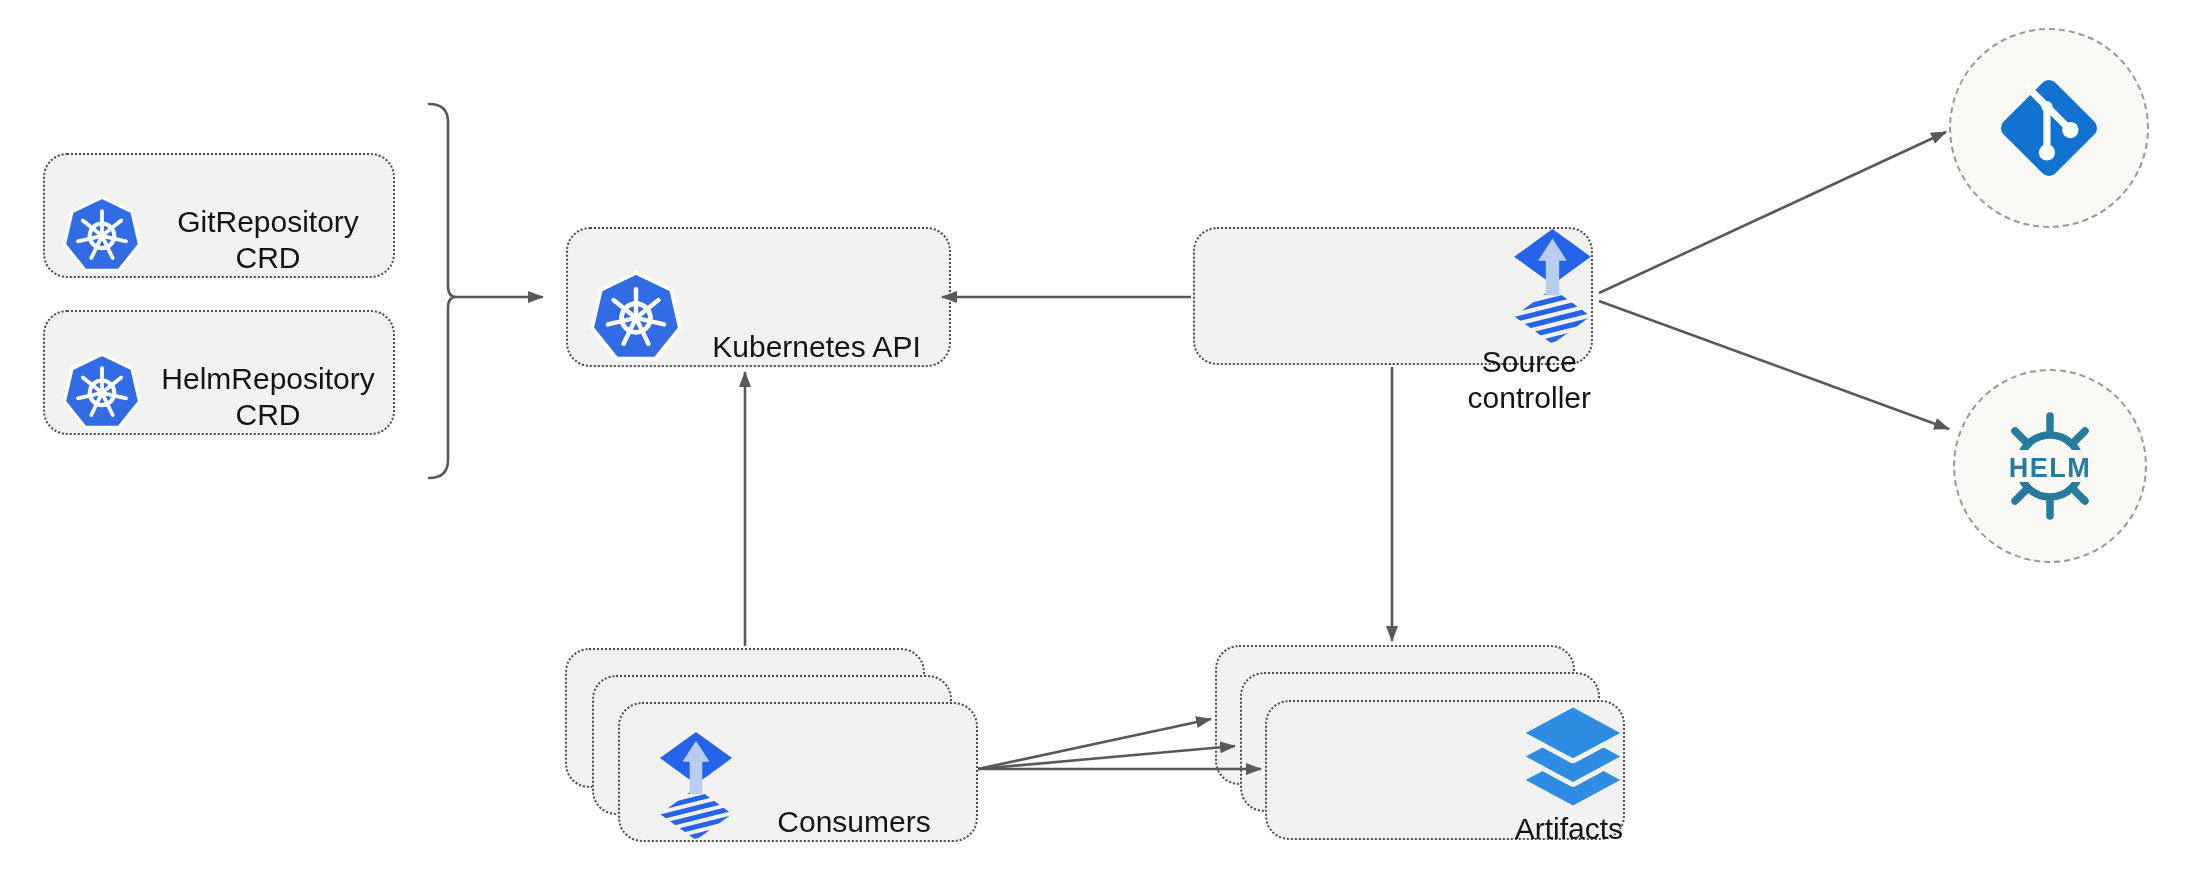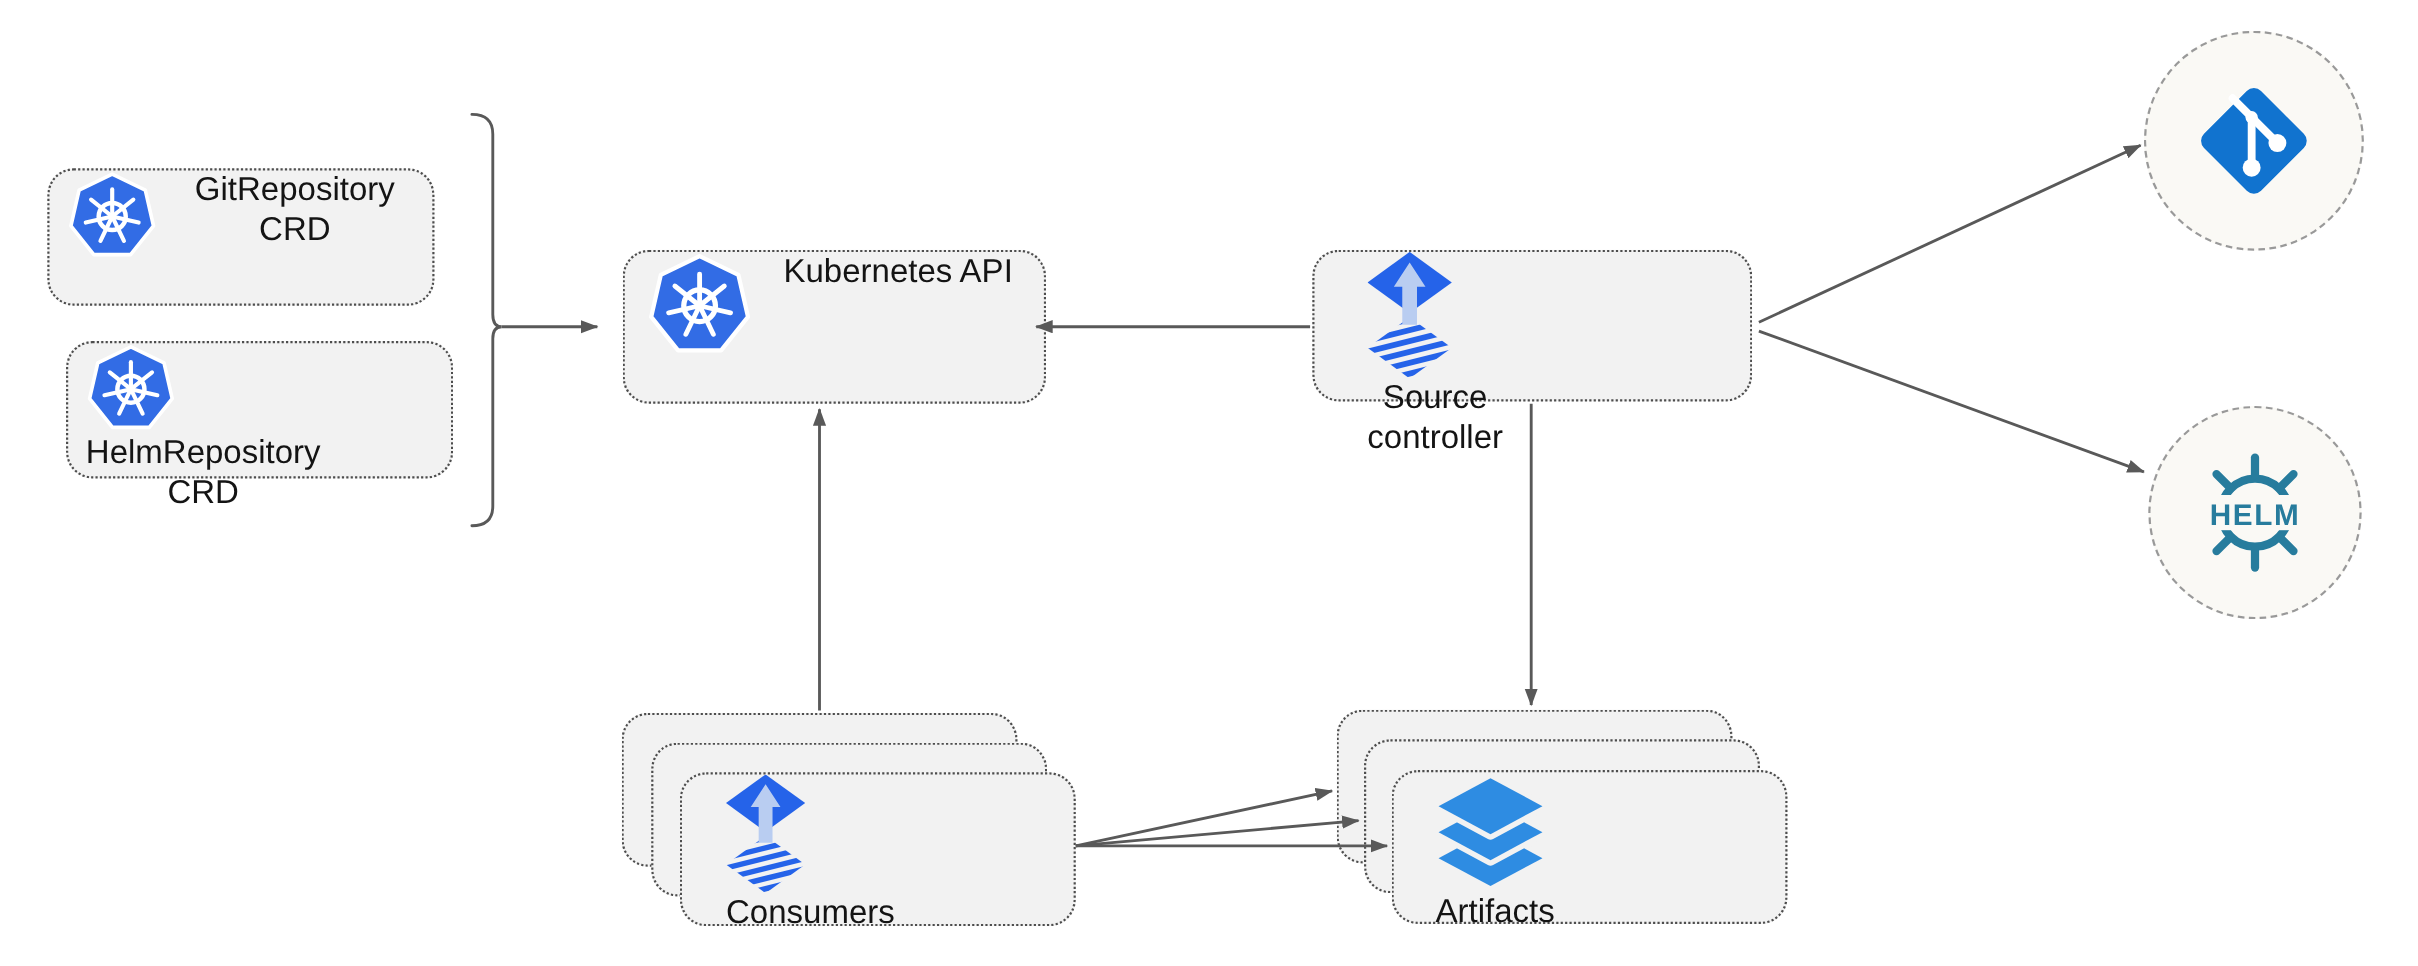--- a/index.html
+++ b/index.html
@@ -12,21 +12,21 @@
     font-family: "Liberation Sans", "DejaVu Sans", sans-serif;
     color: var(--text, #141414);
   }
   .node {
     position: absolute;
     box-sizing: border-box;
     background: var(--node-fill, #f2f2f2);
     border: 2.5px dotted var(--node-border, #4d4d4d);
     border-radius: 24px;
     display: flex;
-    align-items: flex-start;
+    align-items: flex-end;
   }
   .node .label {
     flex: 1;
     text-align: center;
     font-size: 30px;
     line-height: 1.2;
     color: var(--text, #141414);
   }
   .node .label span { display: block; }
   .label-inline { display: inline-block; }
@@ -106,21 +106,21 @@
   <div class="node" style="left:43px; top:153px; width:352px; height:125px; padding-left:16px;">
     <svg class="icon" width="82" height="82">
         <use href="#sym-k8s"></use>
       </svg>
     <div class="label crd-label">
       <span>GitRepository</span>
       <span>CRD</span>
     </div>
   </div>
 
-  <div class="node" style="left:60px; top:310px; width:352px; height:125px; padding-left:16px;flex-direction:column;">
+  <div class="node" style="left:43px; top:310px; width:352px; height:125px; padding-left:16px;">
     <svg class="icon" width="82" height="82">
         <use href="#sym-k8s"></use>
       </svg>
     <div class="label crd-label">
       <span>HelmRepository</span>
       <span>CRD</span>
     </div>
   </div>
 
   <div class="node" style="left:566px; top:227px; width:385px; height:140px; padding-left:20px;">
@@ -137,21 +137,21 @@
         <use href="#sym-flux"></use>
       </svg>
     <div class="label">
       <span>Source</span>
       <span>controller</span>
     </div>
   </div>
 
   <div class="node" style="left:565px; top:648px; width:360px; height:140px;"></div>
   <div class="node" style="left:592px; top:675px; width:360px; height:140px;"></div>
-  <div class="node" style="left:618px; top:702px; width:360px; height:140px; padding-left:40px;flex-direction:column;">
+  <div class="node" style="left:618px; top:702px; width:360px; height:140px; padding-left:40px;">
     <svg class="icon" width="72" height="108">
         <use href="#sym-flux"></use>
       </svg>
     <div class="label">
       <span class="label-inline">Consumers</span>
     </div>
   </div>
 
   <div class="node" style="left:1215px; top:645px; width:360px; height:140px;"></div>
   <div class="node" style="left:1240px; top:672px; width:360px; height:140px;"></div>

